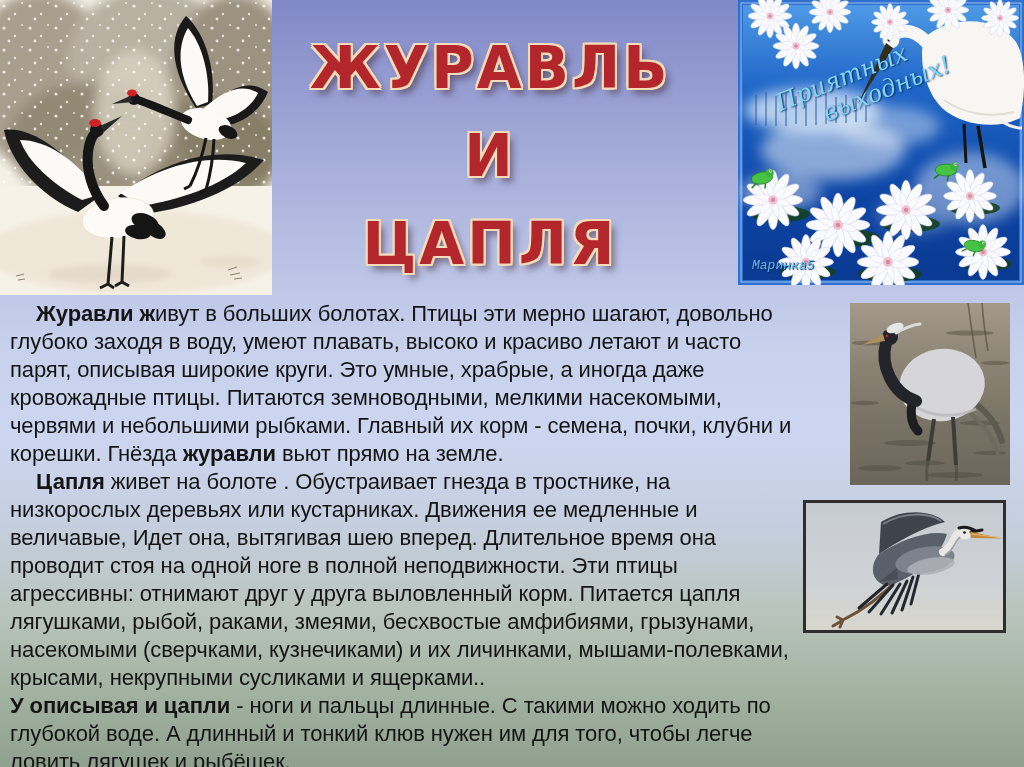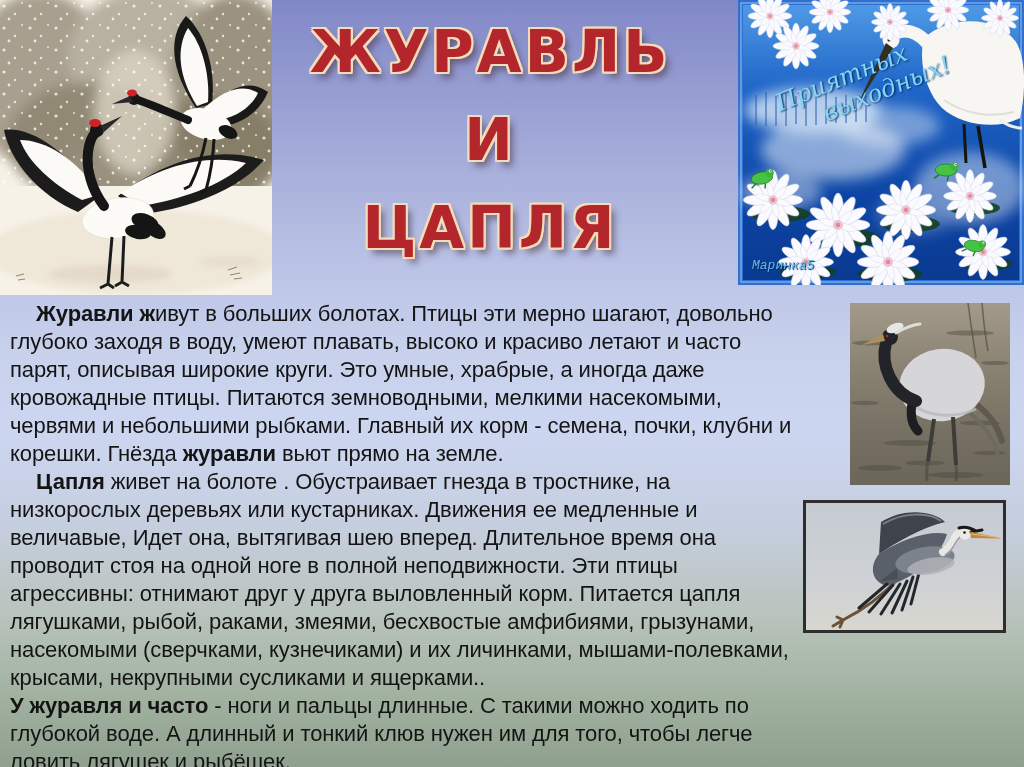--- a/index.html
+++ b/index.html
@@ -8,21 +8,21 @@
     font-family:"Liberation Sans",sans-serif;
     background:linear-gradient(180deg,
       #8188c7 0%, #9ba3d4 15%, #b4bce2 30%, #c7d1ec 45%,
       #ccd6f0 56%, #c6cfe0 68%, #b9c4bc 80%, #a3b3a2 90%, #8fa08e 100%);
   }
   .fig{position:absolute;display:block;}
   .fig svg{display:block;width:100%;height:100%;}
 
   
   .title-block{
-    position:absolute;left:285px;top:8px;width:410px;text-align:center;
+    position:absolute;left:285px;top:24px;width:410px;text-align:center;
     font-family:"DejaVu Sans",sans-serif;font-weight:700;
     color:#b3262b;line-height:88px;letter-spacing:3px;
   }
   .title-line{
     display:block;font-size:58px;
     text-shadow:
       -2px -2px 0 #f4dcba, 2px -2px 0 #f4dcba,
       -2px  2px 0 #f4dcba, 2px  2px 0 #f4dcba,
       -2px  0   0 #f4dcba, 2px  0   0 #f4dcba,
        0   -2px 0 #f4dcba, 0    2px 0 #f4dcba,
@@ -328,16 +328,16 @@
         <polygon points="167,31.5 168,38 199,38.5" fill="#c08a3e"></polygon>
         <path d="M168,34 L196,37.5" stroke="#e8b469" stroke-width="1.2"></path>
         <circle cx="161.5" cy="32.5" r="1.3" fill="#111"></circle>
       </g>
     </svg>
   </div>
 
   <div class="body-text">
     <p class="indent"><b>Журавли ж</b><span>ивут  в больших болотах.  Птицы эти мерно шагают, довольно глубоко заходя в воду, умеют плавать, высоко и красиво летают и часто парят, описывая широкие круги. Это умные, храбрые, а иногда даже кровожадные птицы. Питаются земноводными, мелкими насекомыми, червями и небольшими рыбками. Главный их корм - семена, почки, клубни и корешки. Гнёзда </span><b>журавли</b><span> вьют прямо на земле.</span></p>
     <p class="indent"><b>Цапля</b><span> живет на болоте . Обустраивает гнезда в тростнике, на низкорослых деревьях или кустарниках. Движения ее медленные и величавые, Идет она, вытягивая шею вперед. Длительное время она проводит стоя на одной ноге в полной неподвижности. Эти птицы агрессивны: отнимают друг у друга выловленный корм. Питается цапля  лягушками, рыбой, раками, змеями, бесхвостые амфибиями, грызунами,  насекомыми (сверчками, кузнечиками) и их личинками, мышами-полевками, крысами, некрупными сусликами и ящерками..</span></p>
-    <p><b>У журавля и часто</b><span>  - ноги и пальцы длинные. С такими можно ходить по глубокой воде. А длинный и тонкий клюв нужен им для того, чтобы легче ловить лягушек и рыбёшек.</span></p>
+    <p><b>У описывая и цапли</b><span>  - ноги и пальцы длинные. С такими можно ходить по глубокой воде. А длинный и тонкий клюв нужен им для того, чтобы легче ловить лягушек и рыбёшек.</span></p>
   </div>
 
 </div>
 
 </body></html>

